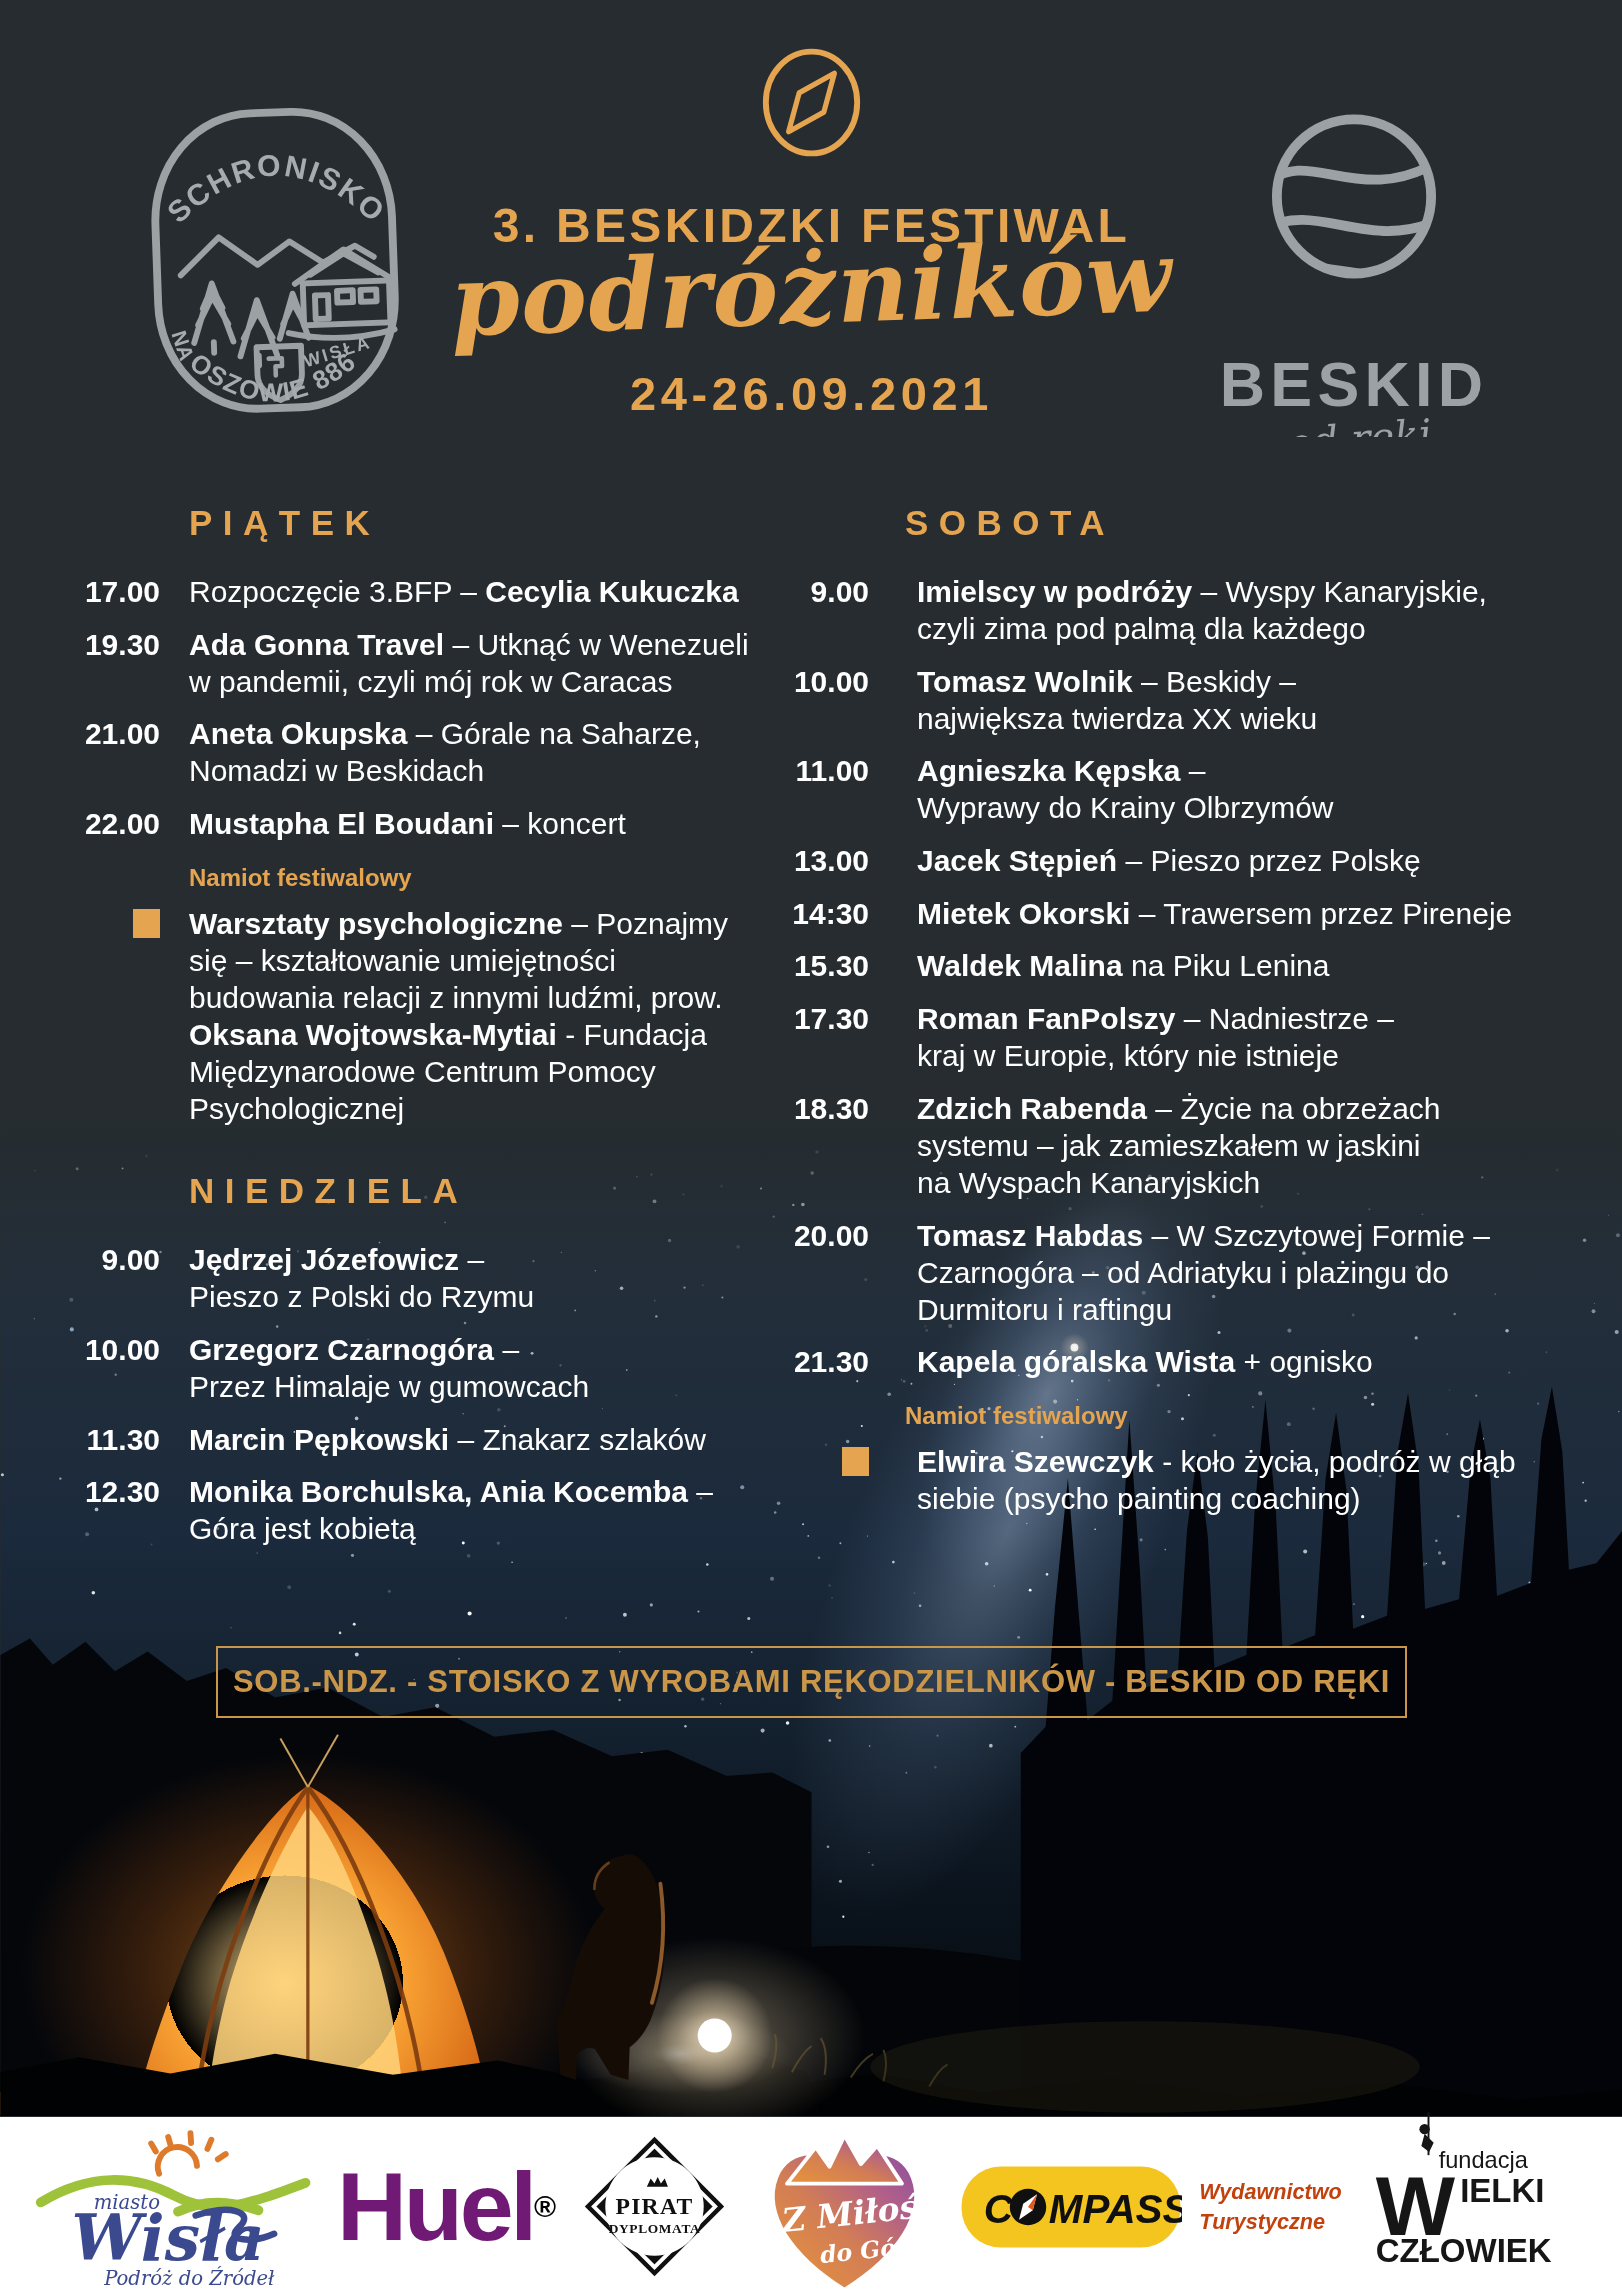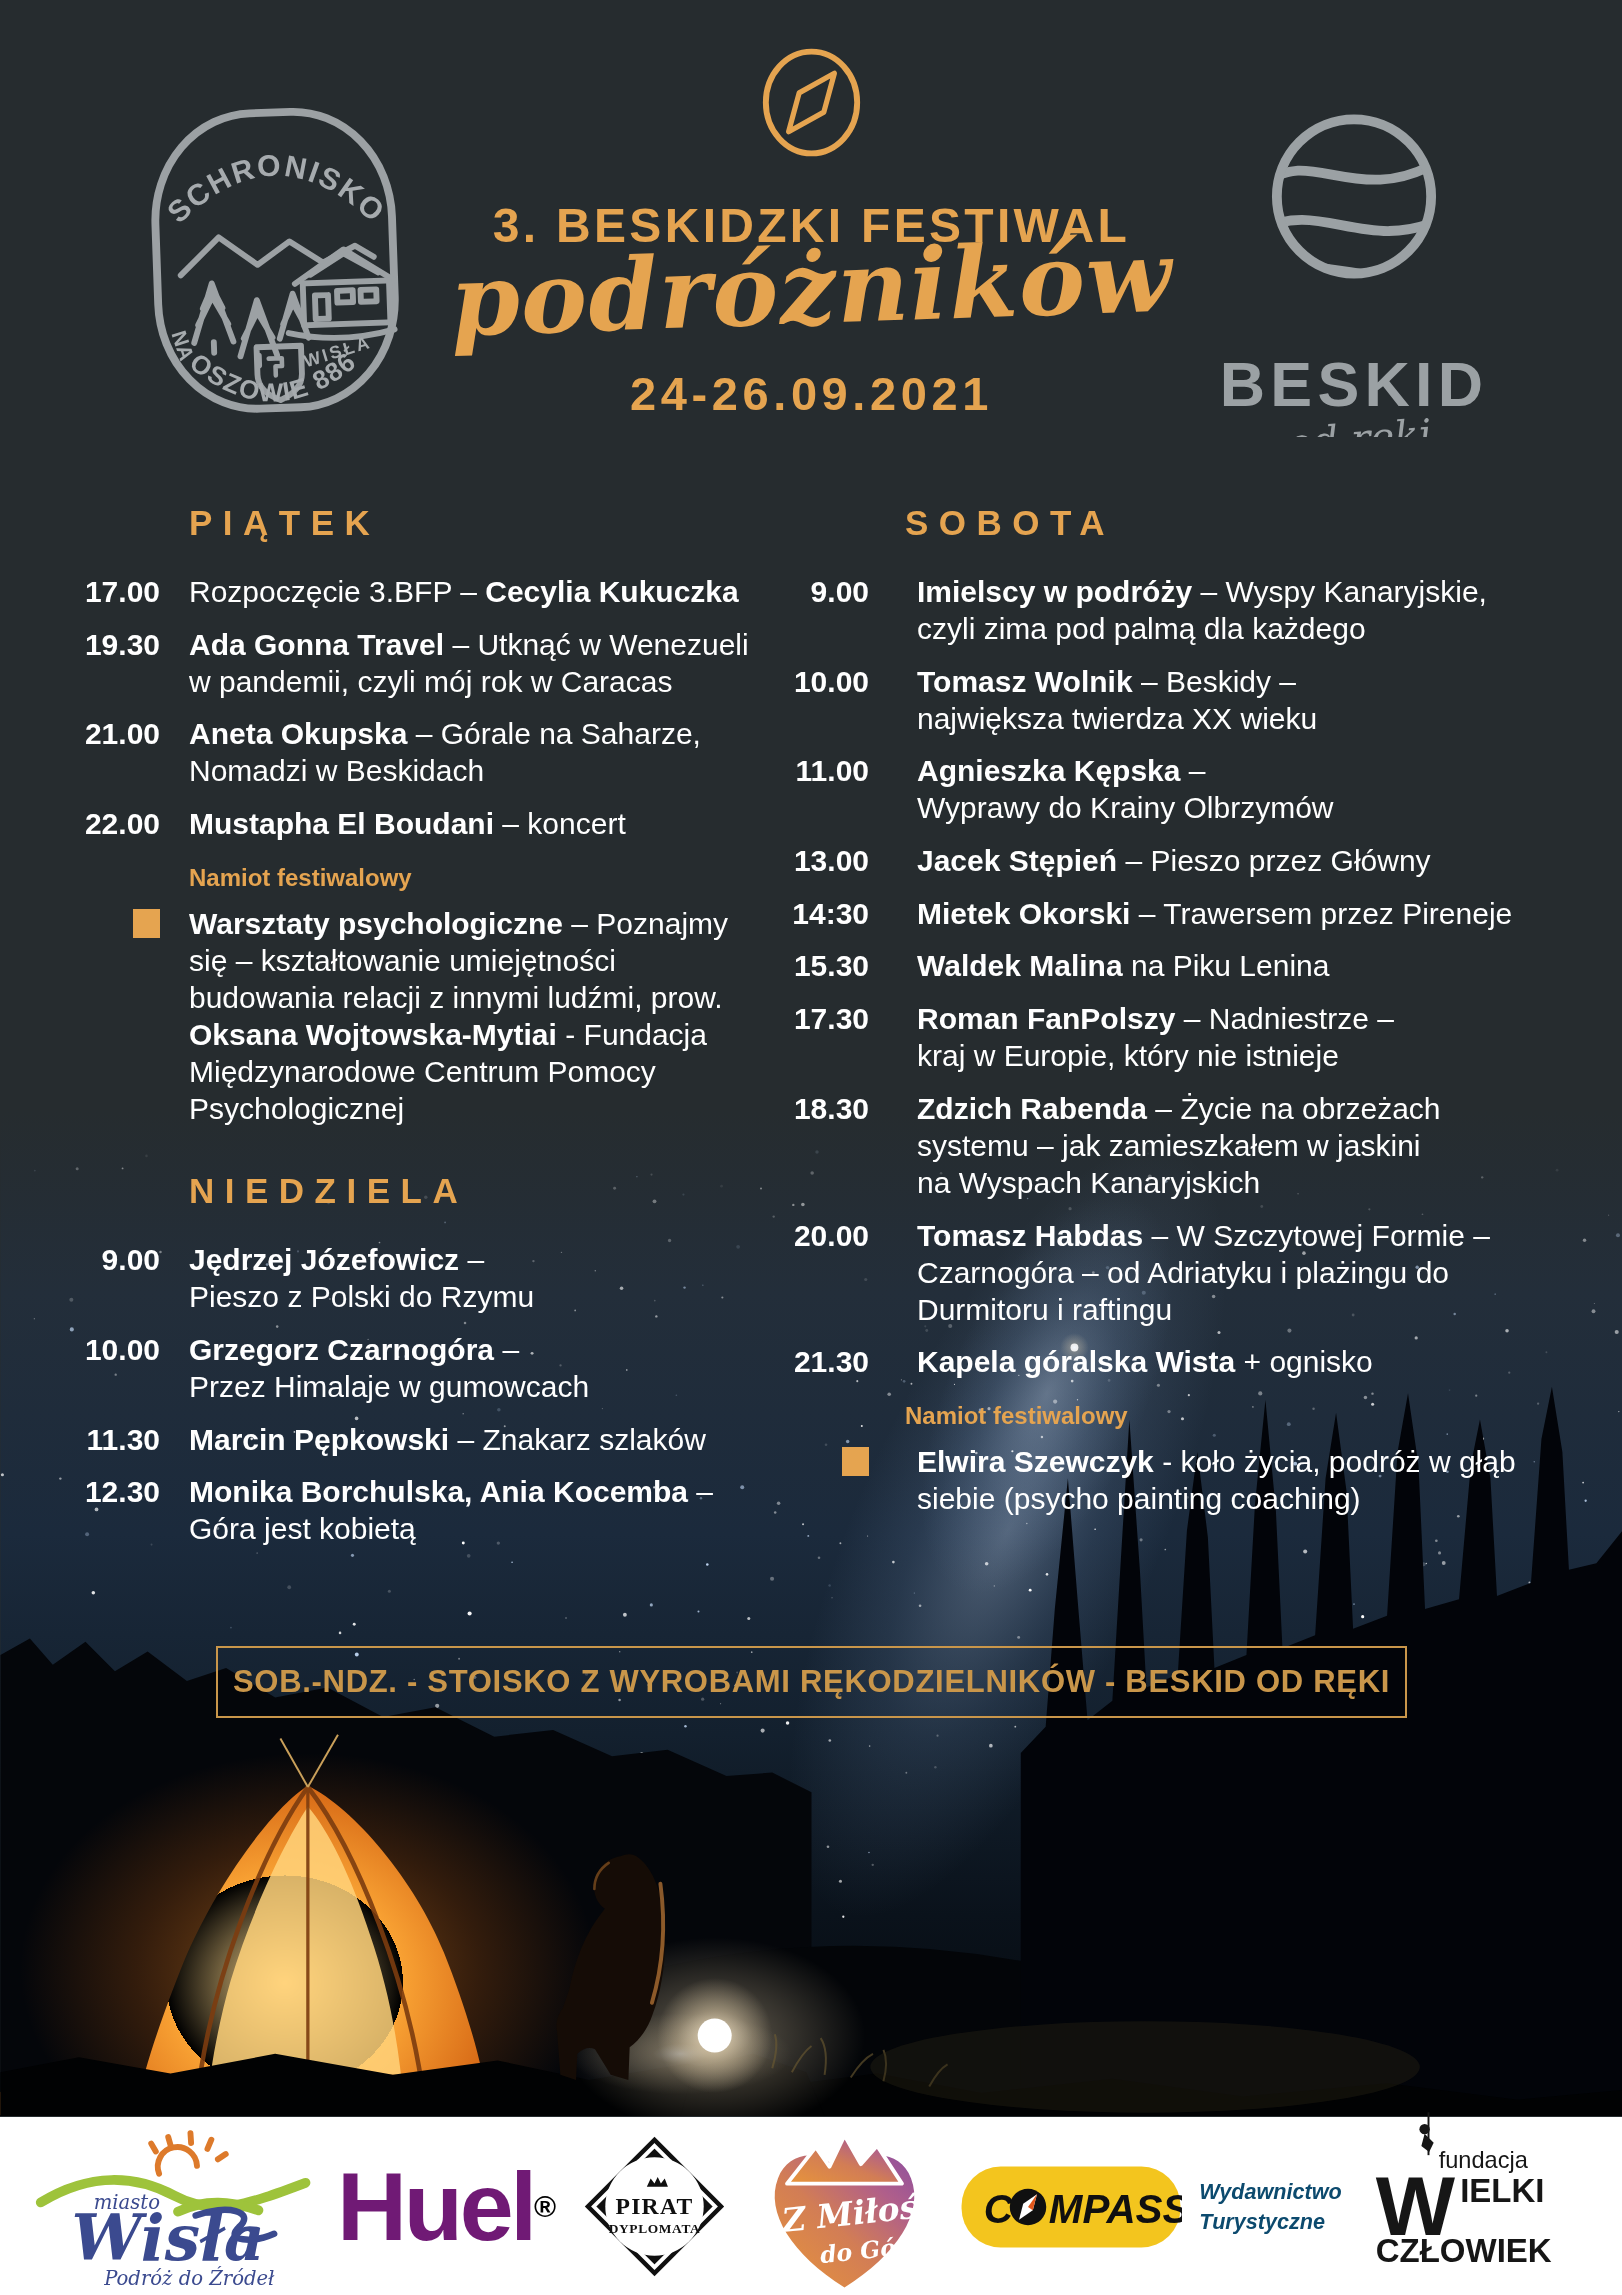--- a/index.html
+++ b/index.html
@@ -42,21 +42,21 @@
   
   #scene{position:absolute;left:0;top:1112px;z-index:1;}
 
   
   #footer{position:absolute;left:0;top:2117px;width:1623px;height:179px;background:#ffffff;z-index:5;
           display:flex;align-items:center;justify-content:space-evenly;padding:0 6.5px;box-sizing:border-box;}
   .flogo{display:flex;align-items:center;}
   #huel-text{font-size:97px;font-weight:800;color:#701a75;letter-spacing:-3.3px;line-height:1;}
   #huel-reg{font-size:30px;font-weight:700;vertical-align:39px;letter-spacing:0;}
   #compass-wrap{display:flex;align-items:center;gap:17px;}
-  .compass-sub{font-size:21.6px;font-style:italic;font-weight:700;color:#0c4a6e;line-height:1.35;}
+  .compass-sub{font-size:21.6px;font-style:italic;font-weight:700;color:#c2410c;line-height:1.35;}
   #wielki{width:216px;color:#161616;position:relative;padding-left:9.2px;}
   #wielki .fnd{font-size:23.6px;margin-left:63px;margin-bottom:1.3px;}
   .wc-name{font-size:33px;font-weight:800;line-height:30px;width:196px;}
   .wc-name::first-letter{font-size:84px;float:left;line-height:60px;padding-right:5.2px;}
 </style>
 </head>
 <body>
 
 <div id="poster">
 
@@ -658,21 +658,21 @@
         <div class="desc"><b>Tomasz Wolnik</b><span> – Beskidy –
 największa twierdza XX wieku</span></div>
       </div>
       <div class="row">
         <div class="time">11.00</div>
         <div class="desc"><b>Agnieszka Kępska</b><span> –
 Wyprawy do Krainy Olbrzymów</span></div>
       </div>
       <div class="row">
         <div class="time">13.00</div>
-        <div class="desc"><b>Jacek Stępień</b><span> – Pieszo przez Główny</span></div>
+        <div class="desc"><b>Jacek Stępień</b><span> – Pieszo przez Polskę</span></div>
       </div>
       <div class="row">
         <div class="time">14:30</div>
         <div class="desc"><b>Mietek Okorski</b><span> – Trawersem przez Pireneje</span></div>
       </div>
       <div class="row">
         <div class="time">15.30</div>
         <div class="desc"><b>Waldek Malina</b><span> na Piku Lenina</span></div>
       </div>
       <div class="row">

